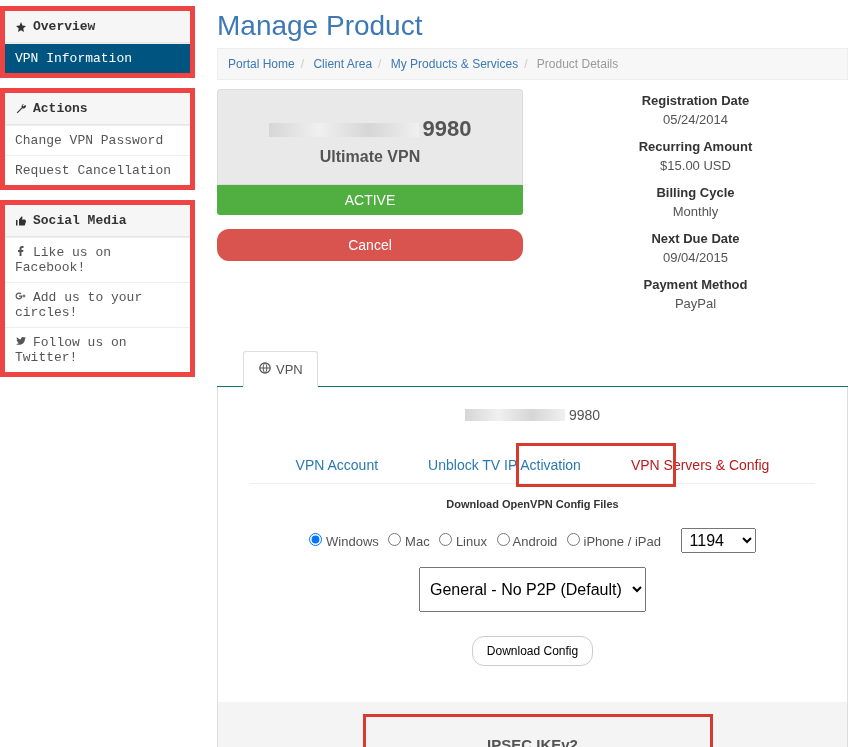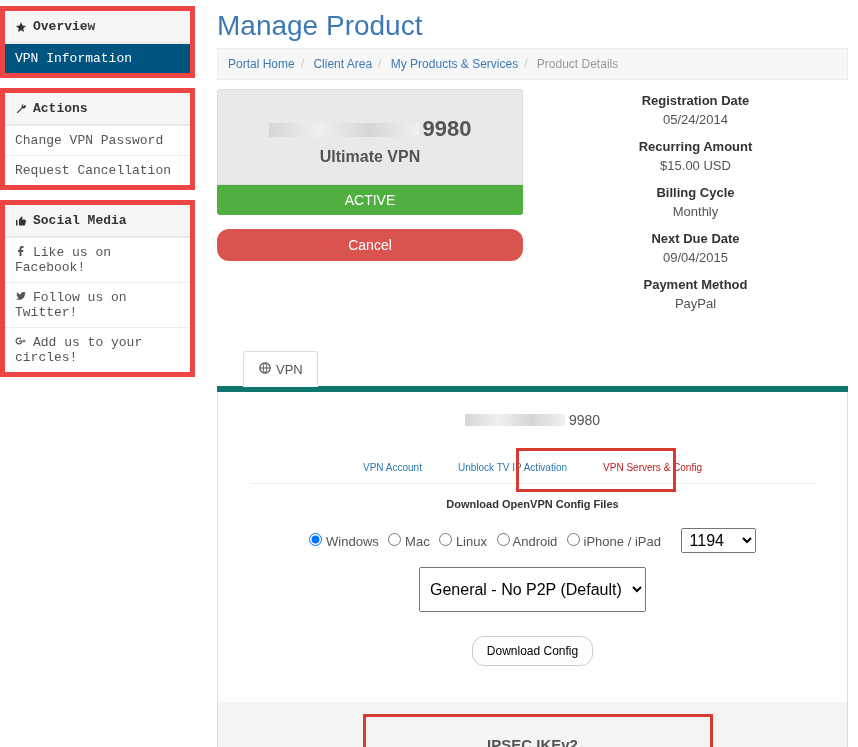--- a/index.html
+++ b/index.html
@@ -28,29 +28,29 @@
   .censor { display:inline-block; width:150px; height:14px; background:linear-gradient(90deg,#d6d6d6,#f0f0f0,#d6d6d6,#f0f0f0); vertical-align: -1px; margin-right:4px; }
   .card-top .plan { font-size: 16px; font-weight: 600; margin-top: 6px; }
   .status-bar { background: #51ae41; color: #fff; text-align: center; padding: 7px; font-size: 14px; border-radius: 0 0 3px 3px; }
   .cancel-bar { background: #d9534f; color: #fff; text-align: center; padding: 8px; margin-top: 14px; border-radius: 12px; cursor: pointer; font-size:14px; }
 
   .details { flex: 1; text-align: center; font-size: 13px; }
   .details .lbl { font-weight: bold; color: #333; margin-top: 4px; }
   .details .val { margin: 4px 0 12px 0; }
 
   .tabs-wrap { margin-top: 28px; }
-  .tab-strip { border-bottom: 6px solid #0f766e; padding-left: 26px; }
+  .tab-strip { border-bottom: 1px solid #0f766e; padding-left: 26px; }
   .tab { display: inline-block; padding: 9px 14px; border: 1px solid #ddd; border-bottom: 1px solid #fff; background: #fff; border-radius: 3px 3px 0 0; margin-bottom: -1px; font-size:13px; }
   .tab .ic { margin-right: 4px; }
   .tab-body { border: 1px solid #ddd; border-top: none; padding: 20px 16px 28px 16px; }
 
   .acct-line { text-align: center; font-size: 14px; margin-bottom: 24px; }
   .censor-sm { display:inline-block; width:100px; height:12px; background:linear-gradient(90deg,#d6d6d6,#f0f0f0,#d6d6d6,#f0f0f0); vertical-align:-1px; margin-right:4px; }
 
-  .subtabs { position:relative; border-bottom: 1px solid #eee; margin: 0 16px 14px 16px; display:flex; gap:28px; justify-content:center; font-size:10px; }
+  .subtabs { position:relative; border-bottom: 1px solid #eee; margin: 0 16px 14px 16px; display:flex; gap:42px; justify-content:center; font-size:14px; }
   .subtab { color: #2a7ab0; padding: 10px 4px; cursor: pointer; }
   .subtab.active { color: #b91c1c; }
   .red-box { position:absolute; border: 3px solid #d73a2e; top:-4px; height:44px; left:266px; width:160px; pointer-events:none; }
 
   .section-title { text-align: center; font-weight: bold; font-size: 11px; color:#333; margin: 8px 0 18px 0; }
 
   .radios { text-align: center; font-size: 13px; margin-bottom: 14px; }
   .radios label { margin-right: 6px; }
   .radios select { margin-left: 10px; padding: 2px 4px; font-size:16px; min-width:75px; }
   .sel-row { text-align: center; margin-bottom: 24px; }
@@ -98,27 +98,27 @@
           </svg>
         <span>Social Media</span>
       </div>
       <div class="panel-item">
         <svg class="ic-svg ic" viewBox="0 0 24 24">
             <path d="M13 22v-8h3l1-4h-4V8c0-1 .3-2 2-2h2V2h-3c-3 0-5 2-5 5v3H6v4h3v8h4z"></path>
           </svg><span>Like us on Facebook!</span>
       </div>
       <div class="panel-item">
         <svg class="ic-svg ic" viewBox="0 0 24 24">
+            <path d="M8 11v2.5h4c-.2 1-1.5 3-4 3-2.5 0-4.5-2-4.5-4.5S5.5 7.5 8 7.5c1.4 0 2.3.6 2.9 1.1l2-1.9C11.6 5.5 10 5 8 5 4.1 5 1 8.1 1 12s3.1 7 7 7c4 0 6.7-2.8 6.7-6.8 0-.5 0-.8-.1-1.2H8zm13 0h-2V9h-2v2h-2v2h2v2h2v-2h2v-2z"></path>
+          </svg><span>Add us to your circles!</span>
+      </div>
+      <div class="panel-item">
+        <svg class="ic-svg ic" viewBox="0 0 24 24">
             <path d="M22 5.8c-.7.3-1.5.6-2.3.7.8-.5 1.5-1.3 1.8-2.3-.8.5-1.7.8-2.6 1C18 4.3 17 4 15.8 4 13.7 4 12 5.7 12 7.8c0 .3 0 .6.1.9C8.7 8.5 5.8 7 3.8 4.5c-.3.6-.5 1.3-.5 2 0 1.4.7 2.6 1.8 3.3-.6 0-1.3-.2-1.8-.5v.1c0 1.9 1.4 3.5 3.2 3.9-.3.1-.7.1-1 .1l-.7-.1c.5 1.6 2 2.7 3.7 2.8-1.4 1-3.1 1.7-5 1.7H2c1.8 1.2 4 1.9 6.3 1.9 7.5 0 11.7-6.3 11.7-11.7v-.5c.8-.6 1.5-1.3 2-2.1z"></path>
           </svg><span>Follow us on Twitter!</span>
-      </div>
-      <div class="panel-item">
-        <svg class="ic-svg ic" viewBox="0 0 24 24">
-            <path d="M8 11v2.5h4c-.2 1-1.5 3-4 3-2.5 0-4.5-2-4.5-4.5S5.5 7.5 8 7.5c1.4 0 2.3.6 2.9 1.1l2-1.9C11.6 5.5 10 5 8 5 4.1 5 1 8.1 1 12s3.1 7 7 7c4 0 6.7-2.8 6.7-6.8 0-.5 0-.8-.1-1.2H8zm13 0h-2V9h-2v2h-2v2h2v2h2v-2h2v-2z"></path>
-          </svg><span>Add us to your circles!</span>
       </div>
     </div>
   </div>
 
   <div class="main">
     <h1 class="page-title">Manage Product</h1>
 
     <div class="crumbs">
       <a>Portal Home</a><span class="sep">/</span>
       <a>Client Area</a><span class="sep">/</span>

